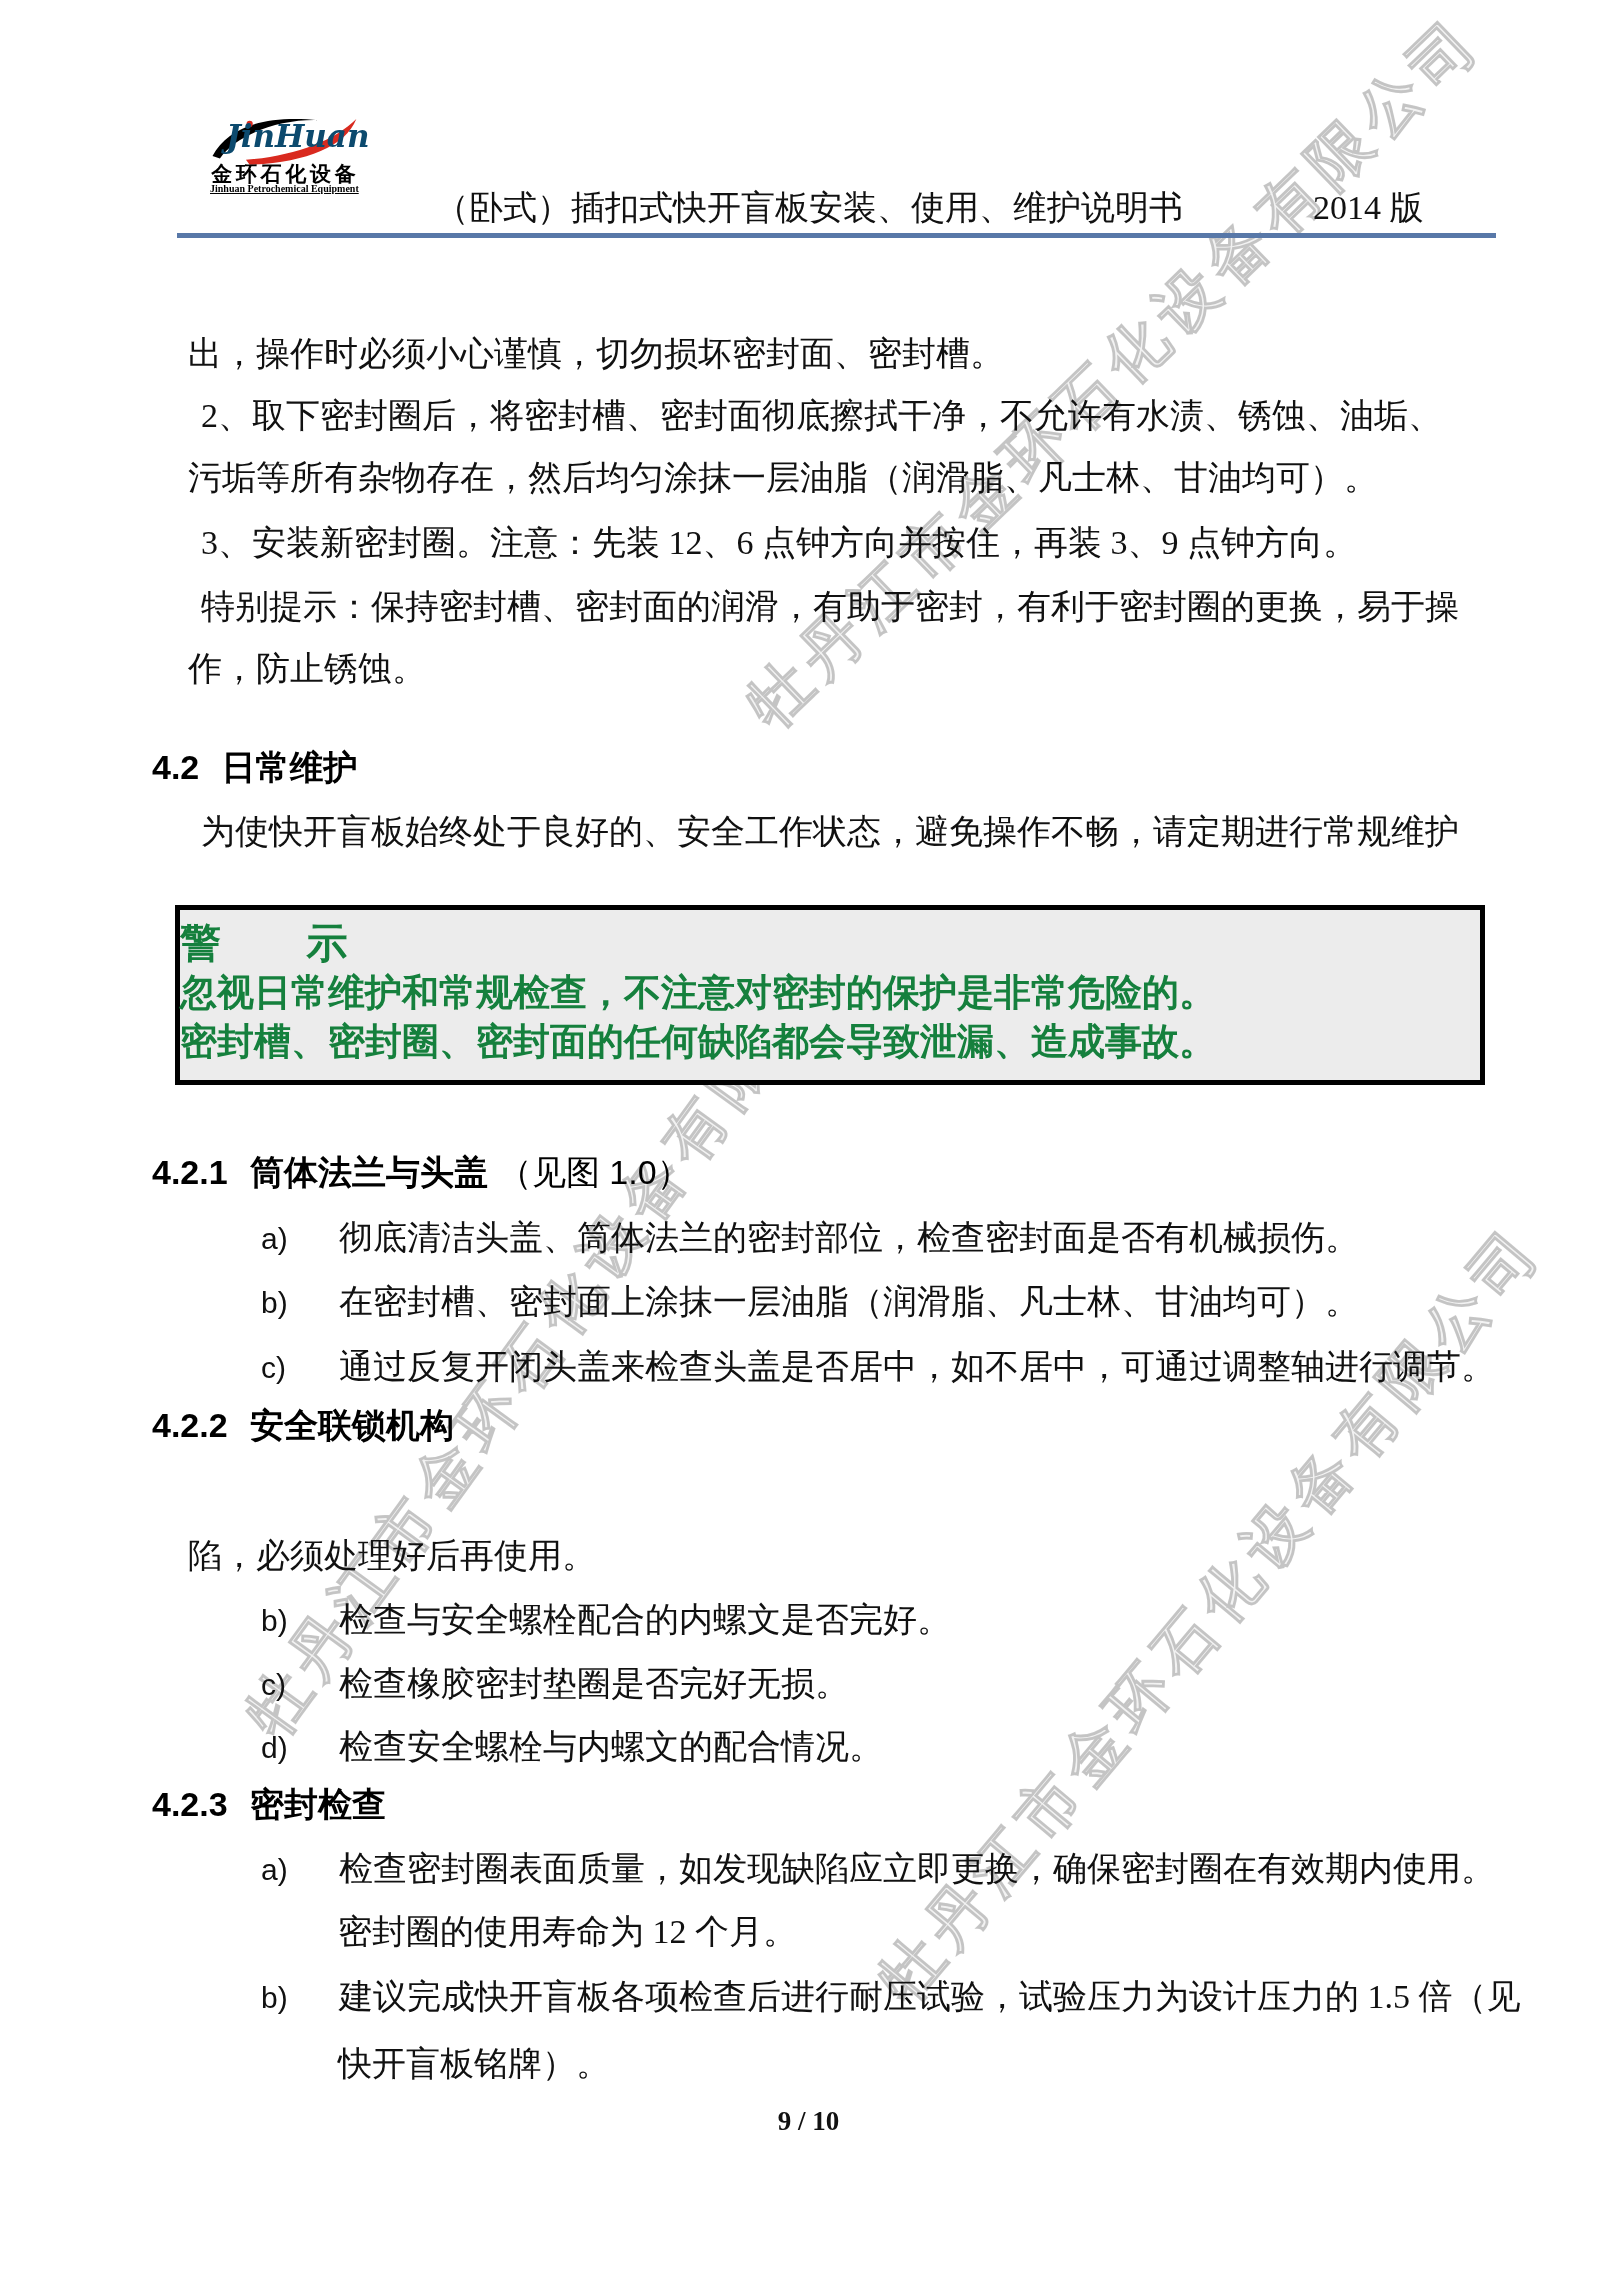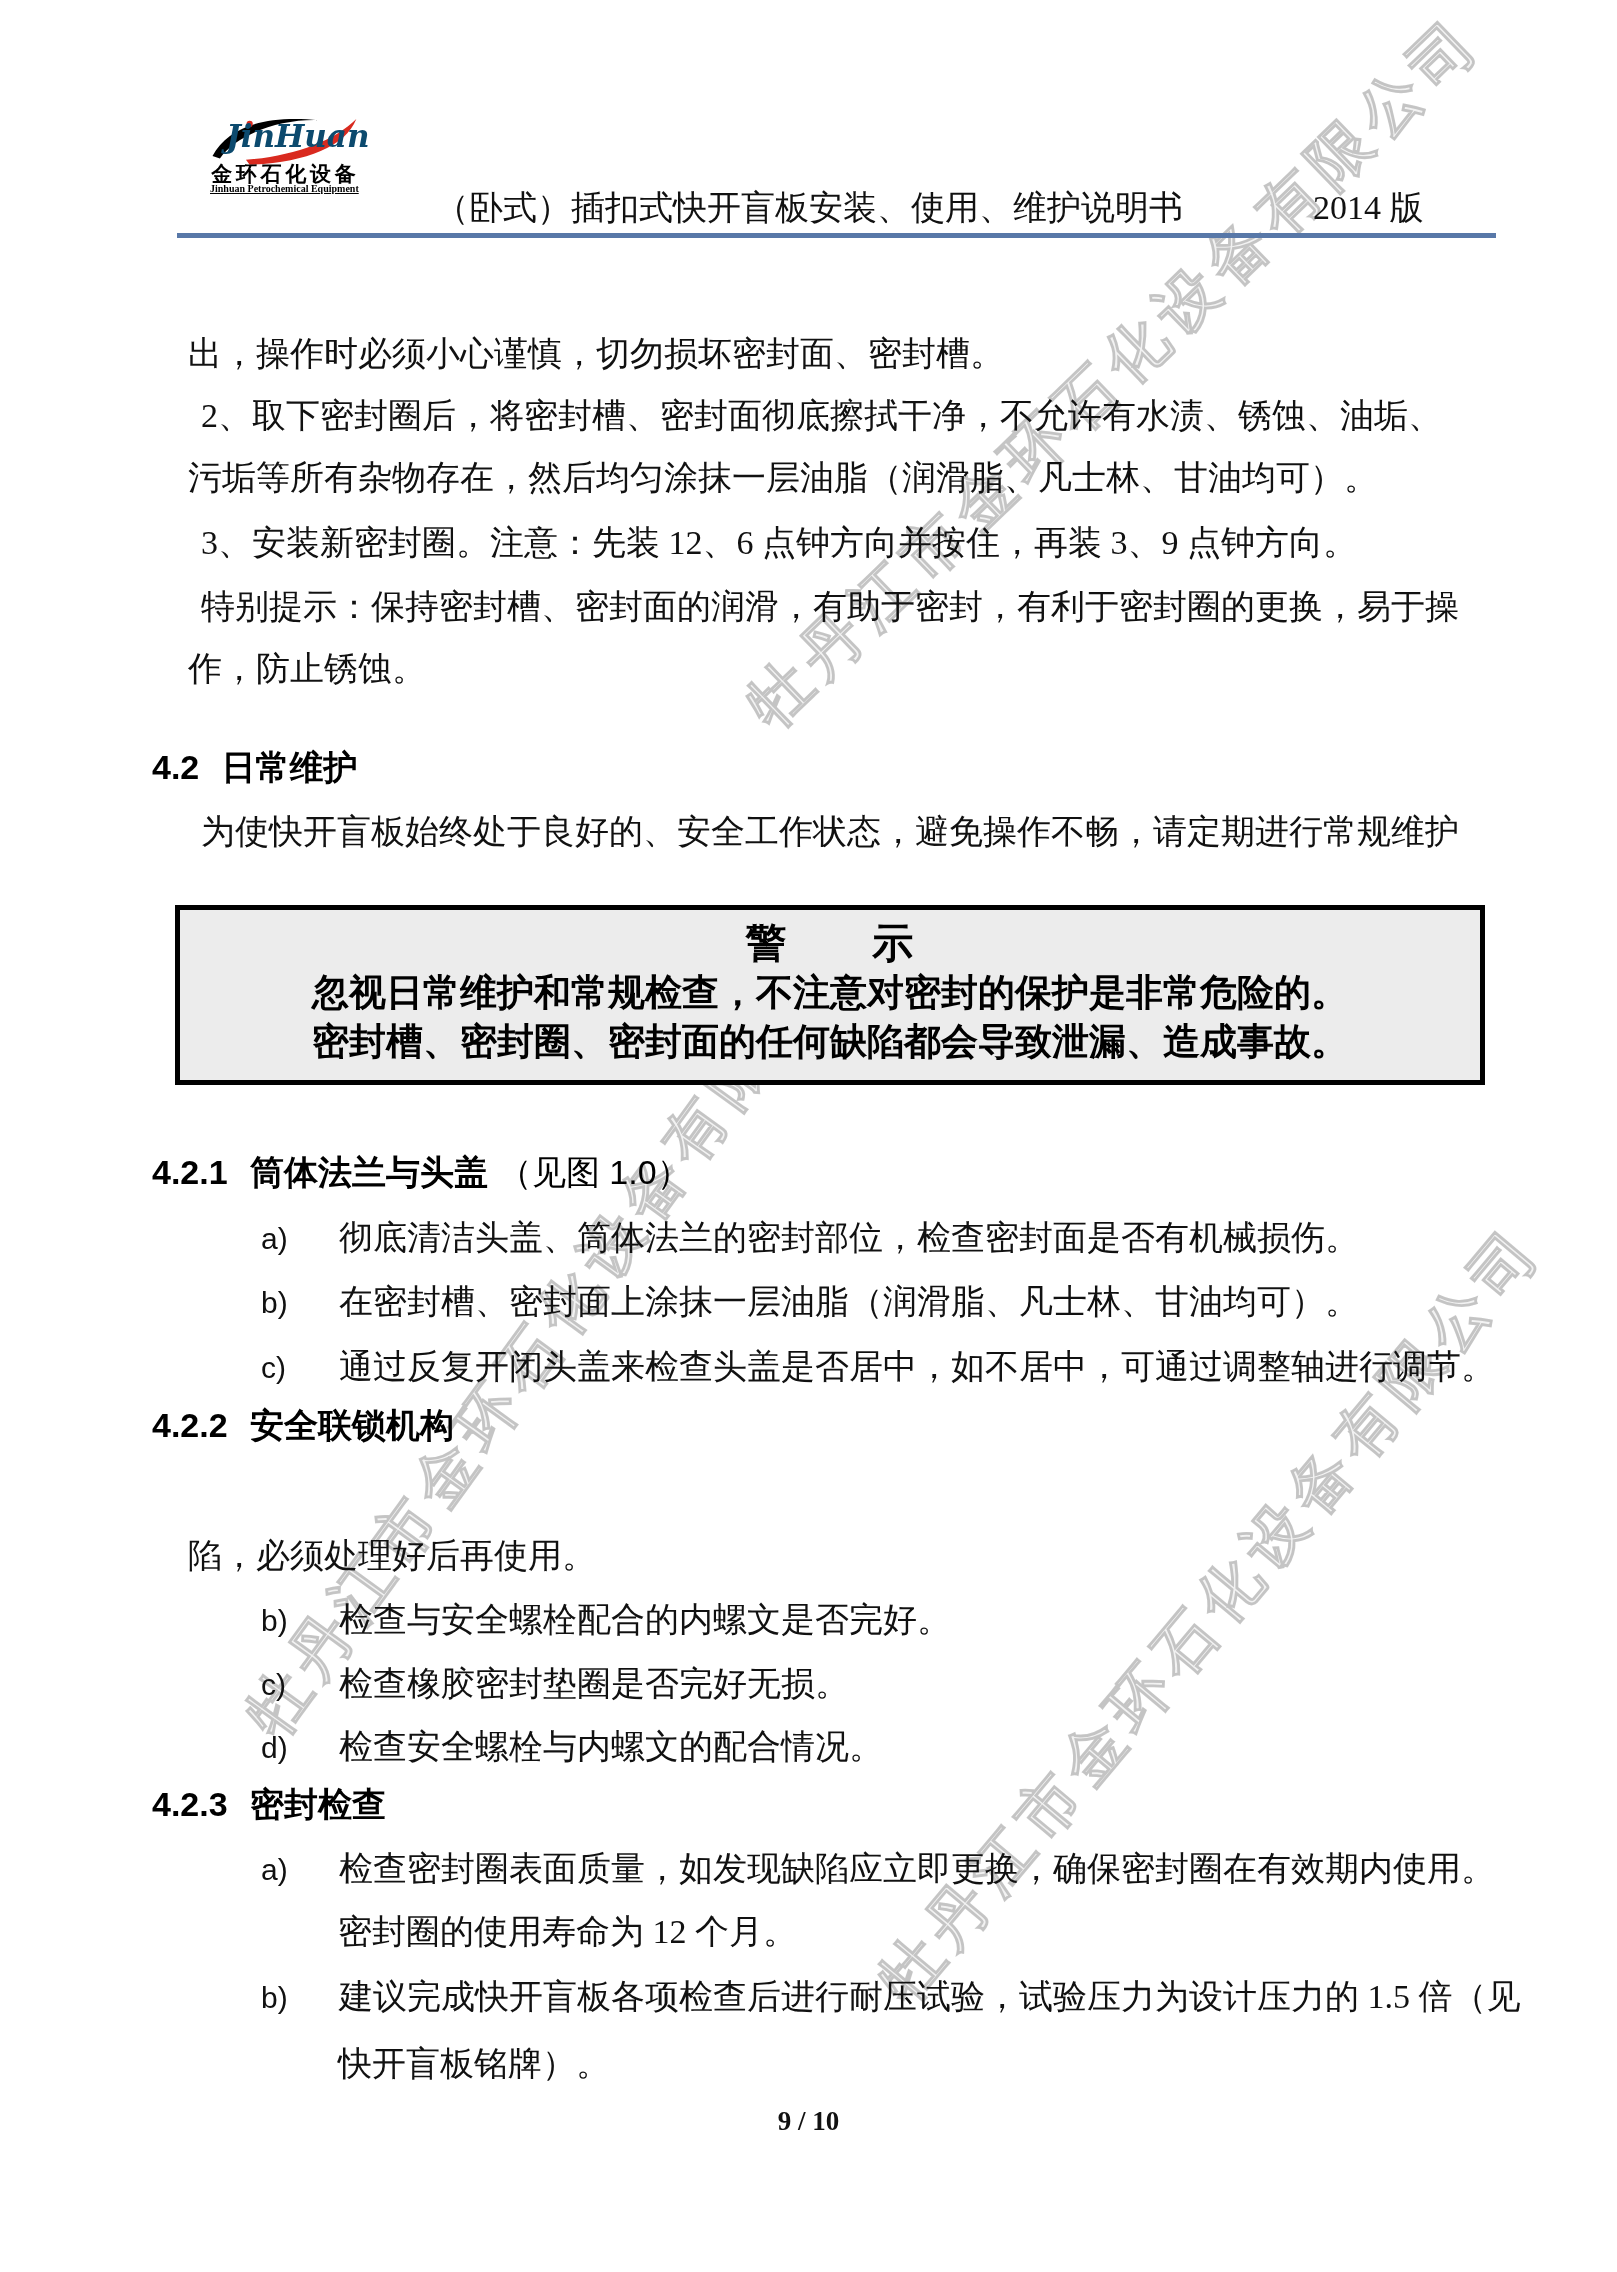--- a/index.html
+++ b/index.html
@@ -32,22 +32,22 @@
   .heading{left:152px;font-family:"Liberation Sans","DejaVu Sans",sans-serif;font-weight:bold;color:#000;}
   .hlabel{margin-left:22.3px;}
   .hsuffix{font-weight:normal;font-family:Liberation Sans, sans-serif;margin-left:10px;}
   .item{left:261px;}
   .marker{display:inline-block;width:78px;font-family:"Liberation Sans","DejaVu Sans",sans-serif;
       font-size:30px;}
   .cont2{left:338px;}
   
   .warnbox{position:absolute;left:175px;top:905px;width:1310px;height:180px;box-sizing:border-box;
       border:5.6px solid #000;background:#ececec;}
-  .warnbox div{position:absolute;left:0;right:0;text-align:center;
-      font-family:"Liberation Sans","DejaVu Sans",sans-serif;font-weight:bold;color:#000000;white-space:nowrap;}
+  .warnbox div{position:absolute;left:0;right:0;text-align:left;
+      font-family:"Liberation Sans","DejaVu Sans",sans-serif;font-weight:bold;color:#15803d;white-space:nowrap;}
   .wtitle{top:6.2px;font-size:41px;letter-spacing:1.2px;}
   .wl1{top:58px;font-size:37px;}
   .wl2{top:107px;font-size:37px;}
   
   .footer{position:absolute;left:0;right:0;top:2106px;text-align:center;
       font-size:27px;font-weight:bold;}
 </style>
 </head>
 <body>
 

